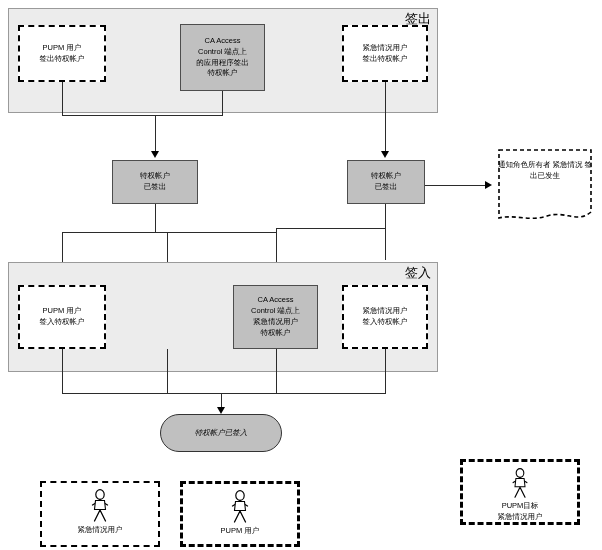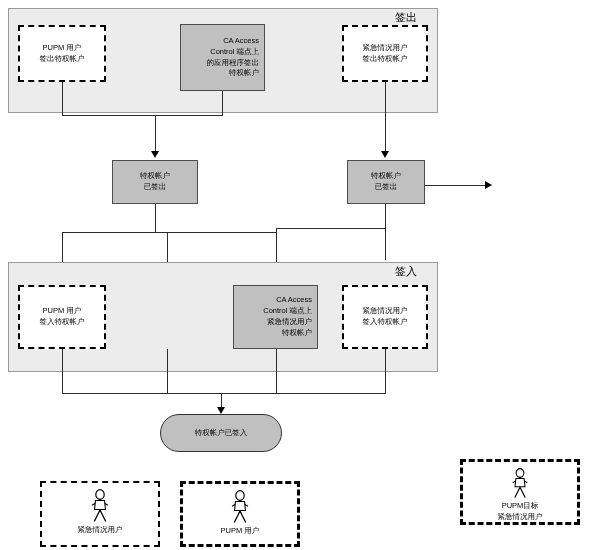--- a/index.html
+++ b/index.html
@@ -21,22 +21,22 @@
   
   .lane {
     position: absolute;
     background: #ececec;
     border: 1px solid #9a9a9a;
     box-sizing: border-box;
   }
   .lane-label {
     position: absolute;
     top: 3px;
-    right: 20px;
-    font-size: 11px;
+    right: 6px;
+    font-size: 13px;
     color: #000;
     line-height: 1;
     white-space: nowrap;
   }
 
   
   .node {
     position: absolute;
     box-sizing: border-box;
     display: flex;
@@ -64,39 +64,40 @@
     background: #ffffff;
     border: 2px dotted #000000;
     align-items: center;
     text-align: center;
     padding: 2px 3px;
   }
   
   .node-grey {
     background: #c0c0c0;
     border: 1px solid #4d4d4d;
-    align-items: flex-end;
+    align-items: center;
     text-align: left;
     padding: 3px 5px;
   }
   
   .node-state {
     background: #c0c0c0;
     border: 1px solid #4d4d4d;
     align-items: center;
     text-align: center;
     padding: 2px 4px;
   }
   
   .node-terminator {
     background: #c0c0c0;
     border: 1px solid #333333;
     border-radius: 22px;
     align-items: center;
     text-align: center;
+    font-style: italic;
   }
 
   
   .doc-shape {
     position: absolute;
     box-sizing: border-box;
   }
   .doc-shape .doc-text {
     position: absolute;
     left: 0;
@@ -201,20 +202,30 @@
   </div>
 
   <div class="node node-state" style="left:347px; top:160px; width:78px; height:44px;">
     <span class="line">特权帐户</span>
     <span class="line">已签出</span>
   </div>
 
   <div class="hline" style="left:425px; top:185px; width:60px;"></div>
   <div class="arrow-right" style="left:485px; top:181px;"></div>
 
+  <div class="doc-shape" style="left:497px; top:148px; width:96px; height:78px;">
+    <svg width="96" height="78" viewBox="0 0 96 78">
+      <path d="M2,2 L94,2 L94,64 C80,76 68,62 50,68 C32,74 18,66 2,70 Z" fill="#ffffff" stroke="#000000" stroke-width="1.6" stroke-dasharray="4,3"></path>
+    </svg>
+    <div class="doc-text">
+      <span class="line">通知角色所有者</span>
+      <span class="line">紧急情况</span>
+      <span class="line">签出已发生</span>
+    </div>
+  </div>
 
   <div class="vline" style="left:155px; top:204px; width:0; height:28px;"></div>
   <div class="hline" style="left:62px; top:232px; width:214px;"></div>
 
   <div class="vline" style="left:385px; top:204px; height:56px;"></div>
   <div class="hline" style="left:276px; top:228px; width:109px;"></div>
 
   <div class="vline" style="left:62px; top:232px; height:56px;"></div>
   <div class="arrow-down" style="left:58px; top:286px;"></div>
 

